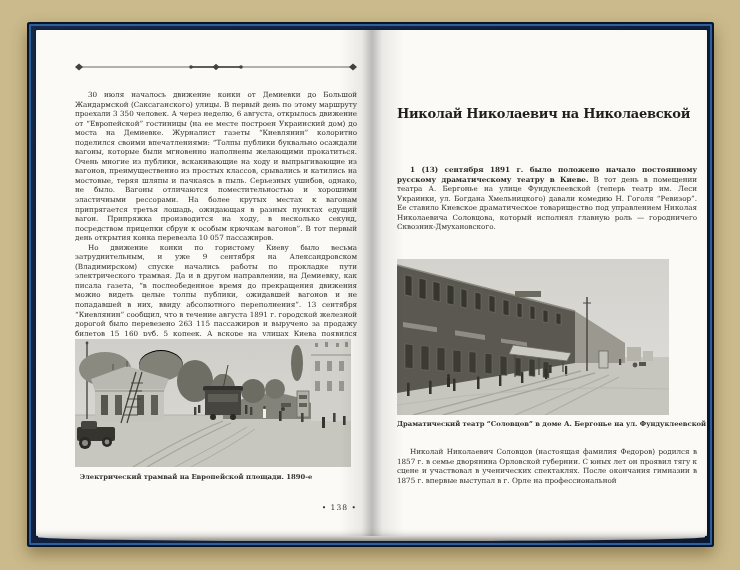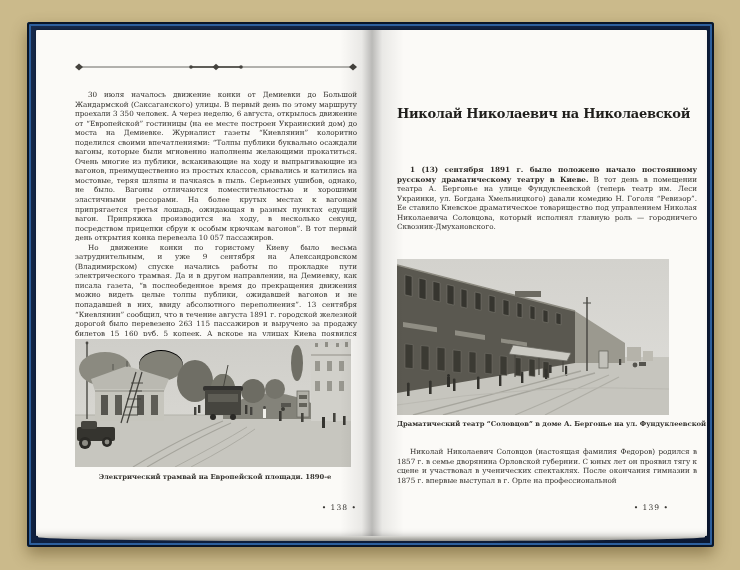--- a/index.html
+++ b/index.html
@@ -182,21 +182,21 @@
       <rect x="206" y="64" width="10" height="4" fill="#55544e"></rect>
         <circle cx="208" cy="70" r="2" fill="#3c3b36"></circle>
 
       <path d="M58,128 Q108,98 148,82" fill="none" stroke="#a5a49c" stroke-width="1.1"></path>
       <path d="M72,128 Q120,100 156,84" fill="none" stroke="#a5a49c" stroke-width="1.1"></path>
       <path d="M100,128 Q146,104 172,88" fill="none" stroke="#adaca4" stroke-width="1"></path>
       <path d="M116,128 Q158,106 180,90" fill="none" stroke="#adaca4" stroke-width="1"></path>
     </svg>
   </div>
 
-  <div class="caption" style="left:77px;top:473px;width:276px;">Электрический трамвай на Европейской площади. 1890-е</div>
+  <div class="caption" style="left:58px;top:473px;width:276px;">Электрический трамвай на Европейской площади. 1890-е</div>
 
   <div class="pagenum" style="left:75px;top:503px;width:282px;">• 138 •</div>
 
   <div class="chapter-title">Николай Николаевич на Николаевской</div>
 
   <div class="bodytext" style="left:397px;top:165px;width:300px;height:76px;">
     <p><span class="b">1 (13) сентября 1891 г. было положено начало постоянному русскому драматическому театру в Киеве.</span><span> В тот день в помещении театра А. Бергонье на улице Фундуклеевской (теперь театр им. Леси Украинки, ул. Богдана Хмельницкого) давали комедию Н. Гоголя “Ревизор”. Ее ставило Киевское драматическое товарищество под управлением Николая Николаевича Соловцова, который исполнял главную роль — городничего Сквозник-Дмухановского.</span></p>
   </div>
 
   <div class="photo" style="left:397px;top:259px;width:272px;height:156px;">
@@ -294,16 +294,15 @@
       <path d="M0,146 Q136,124 272,130" fill="none" stroke="#b7b6ae" stroke-width="0.8"></path>
     </svg>
   </div>
 
   <div class="caption" style="left:397px;top:420px;width:272px;">Драматический театр “Соловцов” в доме А. Бергонье на ул. Фундуклеевской</div>
 
   <div class="bodytext" style="left:397px;top:447px;width:300px;height:42px;">
     <p>Николай Николаевич Соловцов (настоящая фамилия Федоров) родился в 1857 г. в семье дворянина Орловской губернии. С юных лет он проявил тягу к сцене и участвовал в ученических спектаклях. После окончания гимназии в 1875 г. впервые выступал в г. Орле на профессиональной</p>
   </div>
 
-  <div class="pagenum" style="left:397px;top:503px;width:272px;">• 139 •</div>
 
   <div class="gutter"></div>
 </div>
 
 </body></html>

